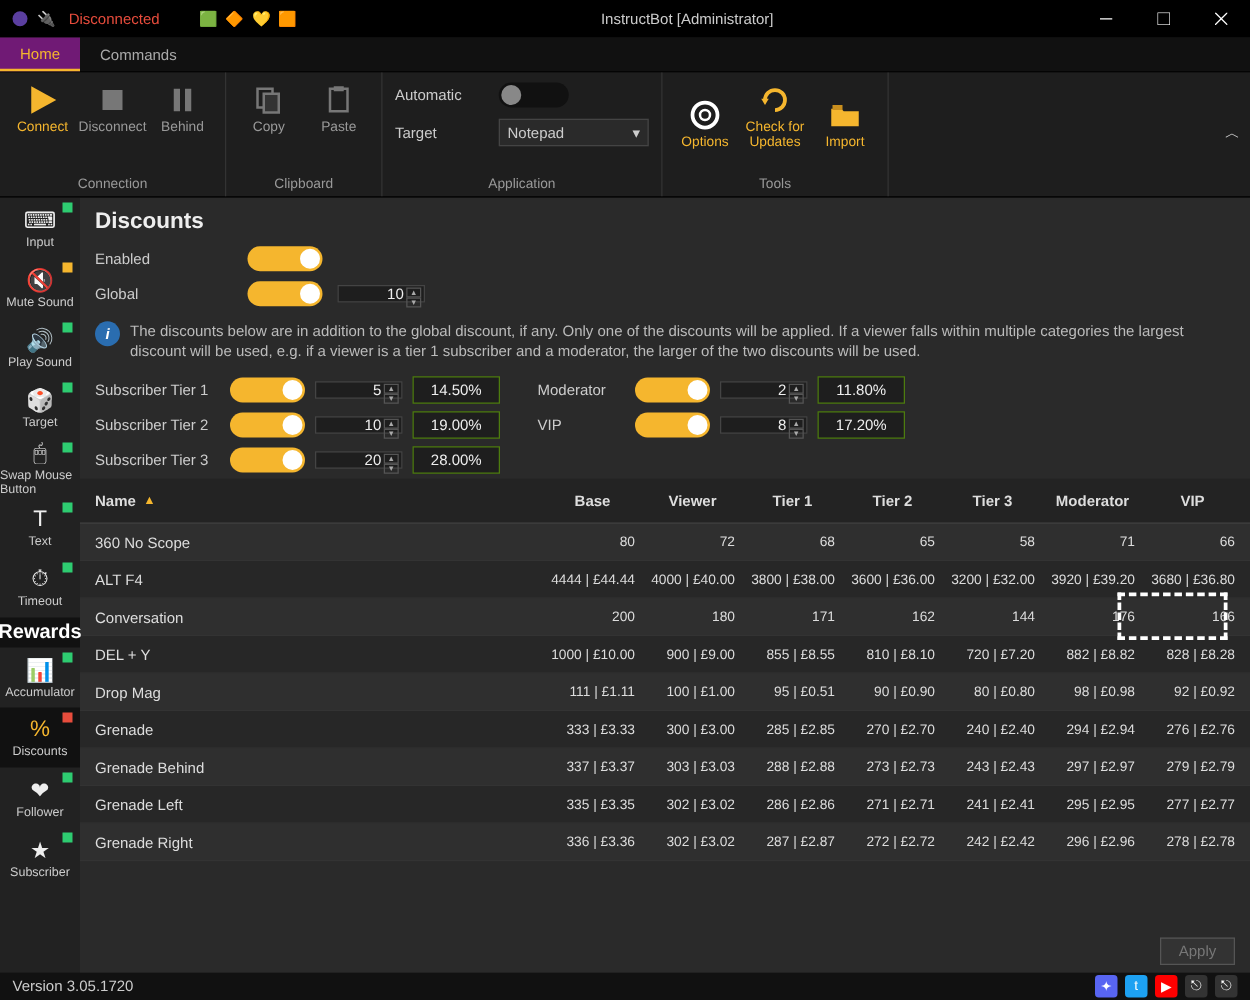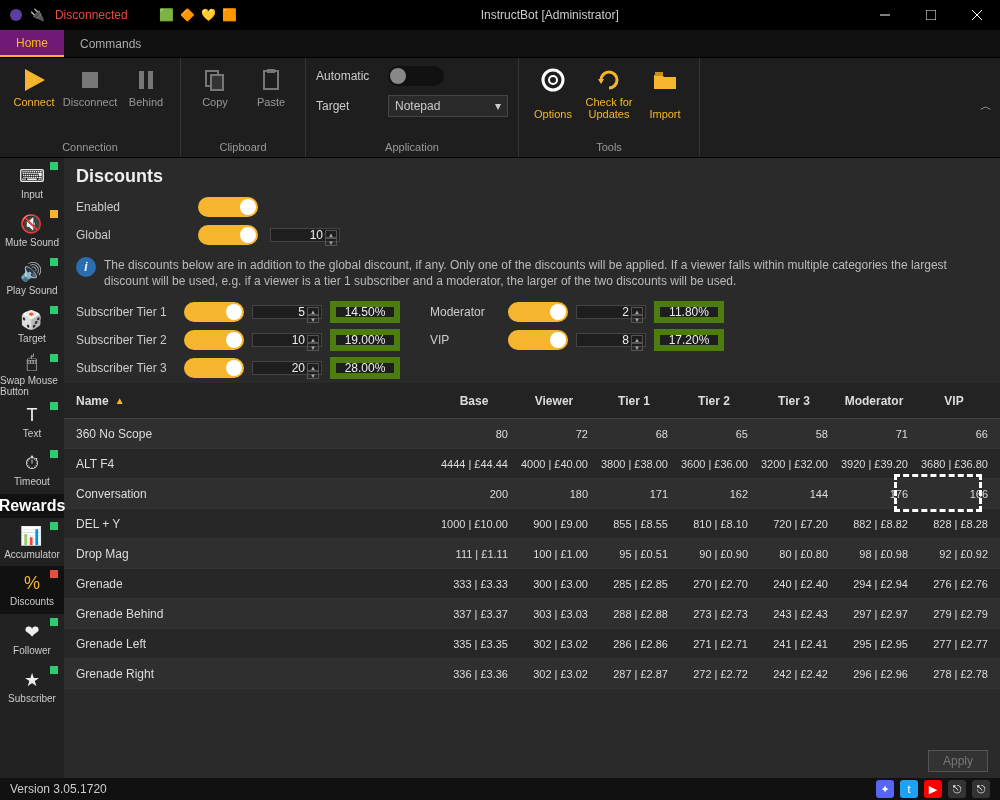--- a/index.html
+++ b/index.html
@@ -9,26 +9,26 @@
   .titlebar .center { flex: 1; text-align: center; color: #ccc; }
   .titlebar .right { display: flex; }
   .winbtn { width: 46px; height: 30px; display: flex; align-items: center; justify-content: center; color: #fff; }
   .status-dc { color: #e74c3c; margin-left: 4px; }
   .tabbar { height: 28px; background: #111; display: flex; align-items: stretch; border-bottom: 1px solid #000; }
   .tab { padding: 0 16px; display: flex; align-items: center; color: #aaa; }
   .tab.active { color: #f5b62e; border-bottom: 2px solid #f5b62e; background:#701a75; }
   .ribbon { background: #1e1e1e; display: flex; align-items: stretch; border-bottom: 1px solid #000; position:relative; height: 100px; }
   .rgroup { display: flex; flex-direction: column; align-items: center; padding: 6px 8px 4px; border-right: 1px solid #333; }
   .rgroup .row { display: flex; gap: 4px; }
-  .rbtn { width: 52px; display: flex; flex-direction: column; align-items: center; justify-content: space-between; color: #999; gap: 2px; padding-top:2px; font-size:11px;}
+  .rbtn { width: 52px; display: flex; flex-direction: column; align-items: center; justify-content: flex-end; color: #999; gap: 2px; padding-top:2px; font-size:11px;}
   .rbtn.active { color: #f5b62e; }
   .rbtn .ico { width: 28px; height: 28px; display:flex; align-items:center; justify-content:center; }
   .rlabel { color: #999; font-size: 11px; margin-top: auto; padding-top:4px;}
   .appgroup { padding: 6px 10px 4px; display:flex; flex-direction:column; gap:6px; border-right:1px solid #333;}
-  .formrow { display:flex; align-items:center; gap:12px; height:24px;}
+  .formrow { display:flex; align-items:center; gap:23px; height:24px;}
   .formrow label { width: 60px; color:#ccc; font-size:12px;}
   .switch { width: 56px; height: 20px; background:#111; border-radius:10px; position:relative; }
   .switch .knob { width:16px; height:16px; border-radius:50%; background:#888; position:absolute; top:2px; left:2px;}
   .select { width:120px; height:22px; background:#2a2a2a; border:1px solid #444; color:#ccc; display:flex; align-items:center; justify-content:space-between; padding:0 6px;}
   .collapse-caret { position:absolute; right:8px; top:40px; color:#ccc;}
   .main { display:flex; height: calc(800px - 30px - 28px - 100px - 22px); }
   .sidenav { width: 64px; background:#222; display:flex; flex-direction:column; align-items:stretch; }
   .navitem { height:48px; display:flex; flex-direction:column; align-items:center; justify-content:center; gap:2px; color:#ccc; font-size:10px; position:relative;}
   .navitem.active { background:#111; }
   .navitem.section { background:#111; color:#fff; font-weight:bold; font-size:16px; height:24px;}
@@ -36,21 +36,21 @@
   .content { flex:1; background:#2a2a2a; overflow:hidden; display:flex; flex-direction:column;}
   .ctitle { font-size:18px; font-weight:bold; color:#eee; padding:8px 12px 6px;}
   .crow { display:flex; align-items:center; gap:12px; padding:4px 12px;}
   .crow label.lab { width:110px; color:#ccc;}
   .toggle { width:60px; height:20px; background:#f5b62e; border-radius:10px; position:relative;}
   .toggle .knob { position:absolute; top:2px; right:2px; width:16px; height:16px; border-radius:50%; background:#fff;}
   .numbox { width:70px; height:14px; background:#1e1e1e; border:1px solid #444; color:#eee; display:flex; align-items:center; position:relative;}
   .numbox span { flex:1; text-align:right; padding-right:16px;}
   .numbox .spin { position:absolute; right:2px; top:1px; width:12px; display:flex; flex-direction:column; gap:0px;}
   .numbox .spin div { height:8px; font-size:7px; line-height:7px; color:#aaa; text-align:center; border:1px solid #555;}
-  .pctbox { width:70px; height:22px; background:#1e1e1e; border:6px solid #4d7c0f; color:#eee; display:flex; align-items:center; justify-content:center;}
+  .pctbox { width:70px; height:22px; background:#1e1e1e; border:1px solid #4d7c0f; color:#eee; display:flex; align-items:center; justify-content:center;}
   .info { display:flex; gap:8px; padding:8px 12px; align-items:flex-start;}
   .info .iico { width:20px; height:20px; border-radius:50%; background:#2a6db0; color:#fff; font-weight:bold; display:flex; align-items:center; justify-content:center; font-style:italic; flex-shrink:0;}
   .info .itext { color:#bbb; font-size:12px; line-height:1.35;}
   .grid2 { display:flex; gap:30px; padding:4px 12px;}
   .gcol { display:flex; flex-direction:column; gap:6px;}
   .grow { display:flex; align-items:center; gap:8px;}
   .grow label {width:100px; color:#ccc;}
   .effhdr { font-size:15px; font-weight:bold; color:#eee; padding:10px 12px 4px;}
   .thead { display:flex; background:#232323; color:#ddd; font-weight:bold; height:36px; align-items:center; border-bottom:1px solid #444;}
   .thead .cname { width:370px; padding-left:12px; display:flex; align-items:center; gap:6px;}

